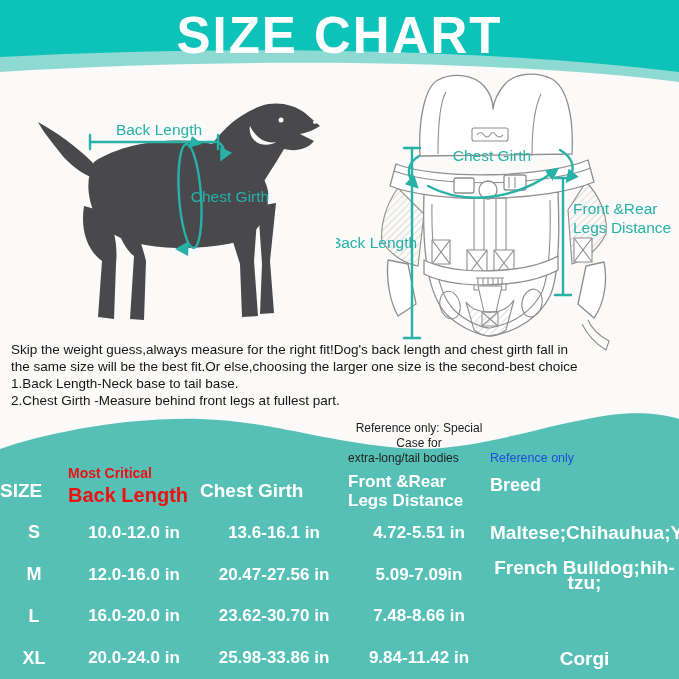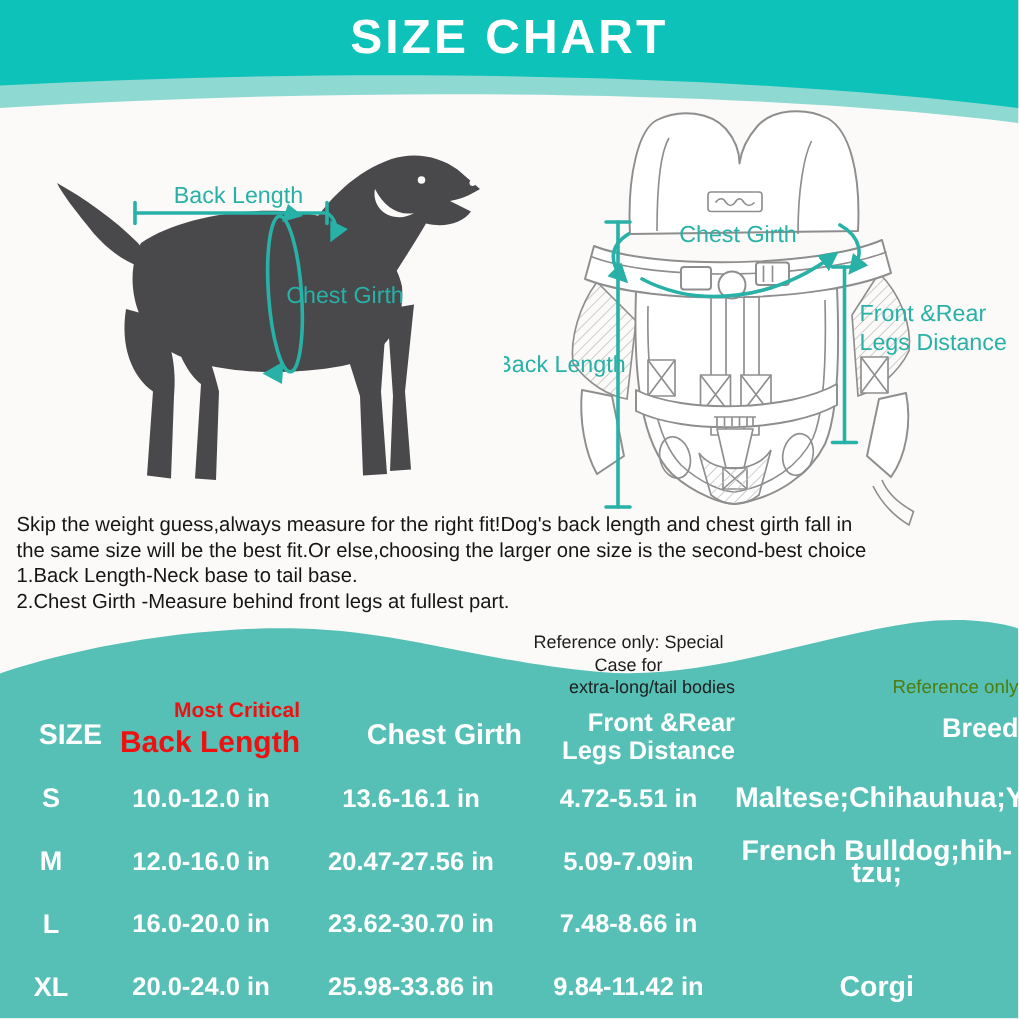--- a/index.html
+++ b/index.html
@@ -4,21 +4,21 @@
 <style>
   html,body{margin:0;padding:0;}
   body{width:679px;height:679px;overflow:hidden;background:#fbfaf8;
        font-family:"Liberation Sans",sans-serif;position:relative;}
   .page{position:absolute;inset:0;}
 
   
   .header{position:absolute;top:0;left:0;width:679px;height:96px;}
   .header svg{position:absolute;top:0;left:0;}
   .page-title{position:absolute;top:6px;left:0;width:679px;margin:0;
-      text-align:center;color:#ffffff;font-size:32px;font-weight:900;
+      text-align:center;color:#ffffff;font-size:51px;font-weight:900;
       letter-spacing:2px;}
 
   
   .dog-svg{position:absolute;left:18px;top:86px;}
   .carrier-svg{position:absolute;left:336px;top:64px;}
   svg text.anno{fill:#27b1a7;font-size:15.5px;font-family:"Liberation Sans",sans-serif;}
   .measure{stroke:#27b1a7;stroke-width:2.4;fill:none;stroke-linecap:round;}
   .outline{stroke:#8e8e8e;stroke-width:1.3;fill:#ffffff;stroke-linejoin:round;}
   .linework{stroke:#8e8e8e;stroke-width:1.1;fill:none;stroke-linejoin:round;}
   .hatched{stroke:#8e8e8e;stroke-width:1.1;fill:url(#hatch);}
@@ -26,31 +26,31 @@
   
   .instructions{position:absolute;left:11px;top:341px;width:650px;
       font-size:13.5px;line-height:17px;color:#151515;}
 
   
   .table-section{position:absolute;left:0;top:405px;width:679px;height:274px;}
   .table-section .bgwave{position:absolute;top:0;left:0;}
   .cols{display:grid;grid-template-columns:68px 132px 148px 142px 189px;}
   .thead{position:absolute;top:0;left:0;width:679px;height:107px;}
   .th{display:flex;flex-direction:column;justify-content:flex-end;
-      align-items:flex-end;text-align:center;}
+      align-items:flex-start;text-align:center;}
   .th .w{color:#ffffff;font-weight:bold;}
   .th-size .w{font-size:19px;margin-bottom:10px;}
   .th-bl .note{color:#ee1111;font-size:14px;font-weight:bold;margin-bottom:3px;}
   .th-bl .lbl{color:#ee1111;font-size:20px;font-weight:bold;margin-bottom:5px;}
   .th-cg .w{font-size:19px;margin-bottom:10px;}
   .th-legs .note{font-size:12px;color:#1d1d1d;line-height:15px;}
   .th-legs .lbl{color:#ffffff;font-weight:bold;font-size:17px;line-height:19px;}
   .th-legs .lbl.last{margin-bottom:2px;}
   .th-legs .gap{height:6px;}
-  .th-breed .note{font-size:12.5px;color:#4d7c0f;margin-bottom:10px;}
+  .th-breed .note{font-size:12.5px;color:#1d4ed8;margin-bottom:10px;}
   .th-breed .w{font-size:18px;margin-bottom:16px;}
   .tbody{position:absolute;top:107px;left:0;width:679px;height:167px;
       display:grid;grid-template-rows:repeat(4,1fr);}
   .tr{align-items:center;}
   .td{text-align:center;color:#ffffff;font-weight:bold;font-size:17px;}
   .td-size{font-size:18px;}
   .td-breed{font-size:19px;line-height:15px;}
 </style>
 </head>
 <body>

